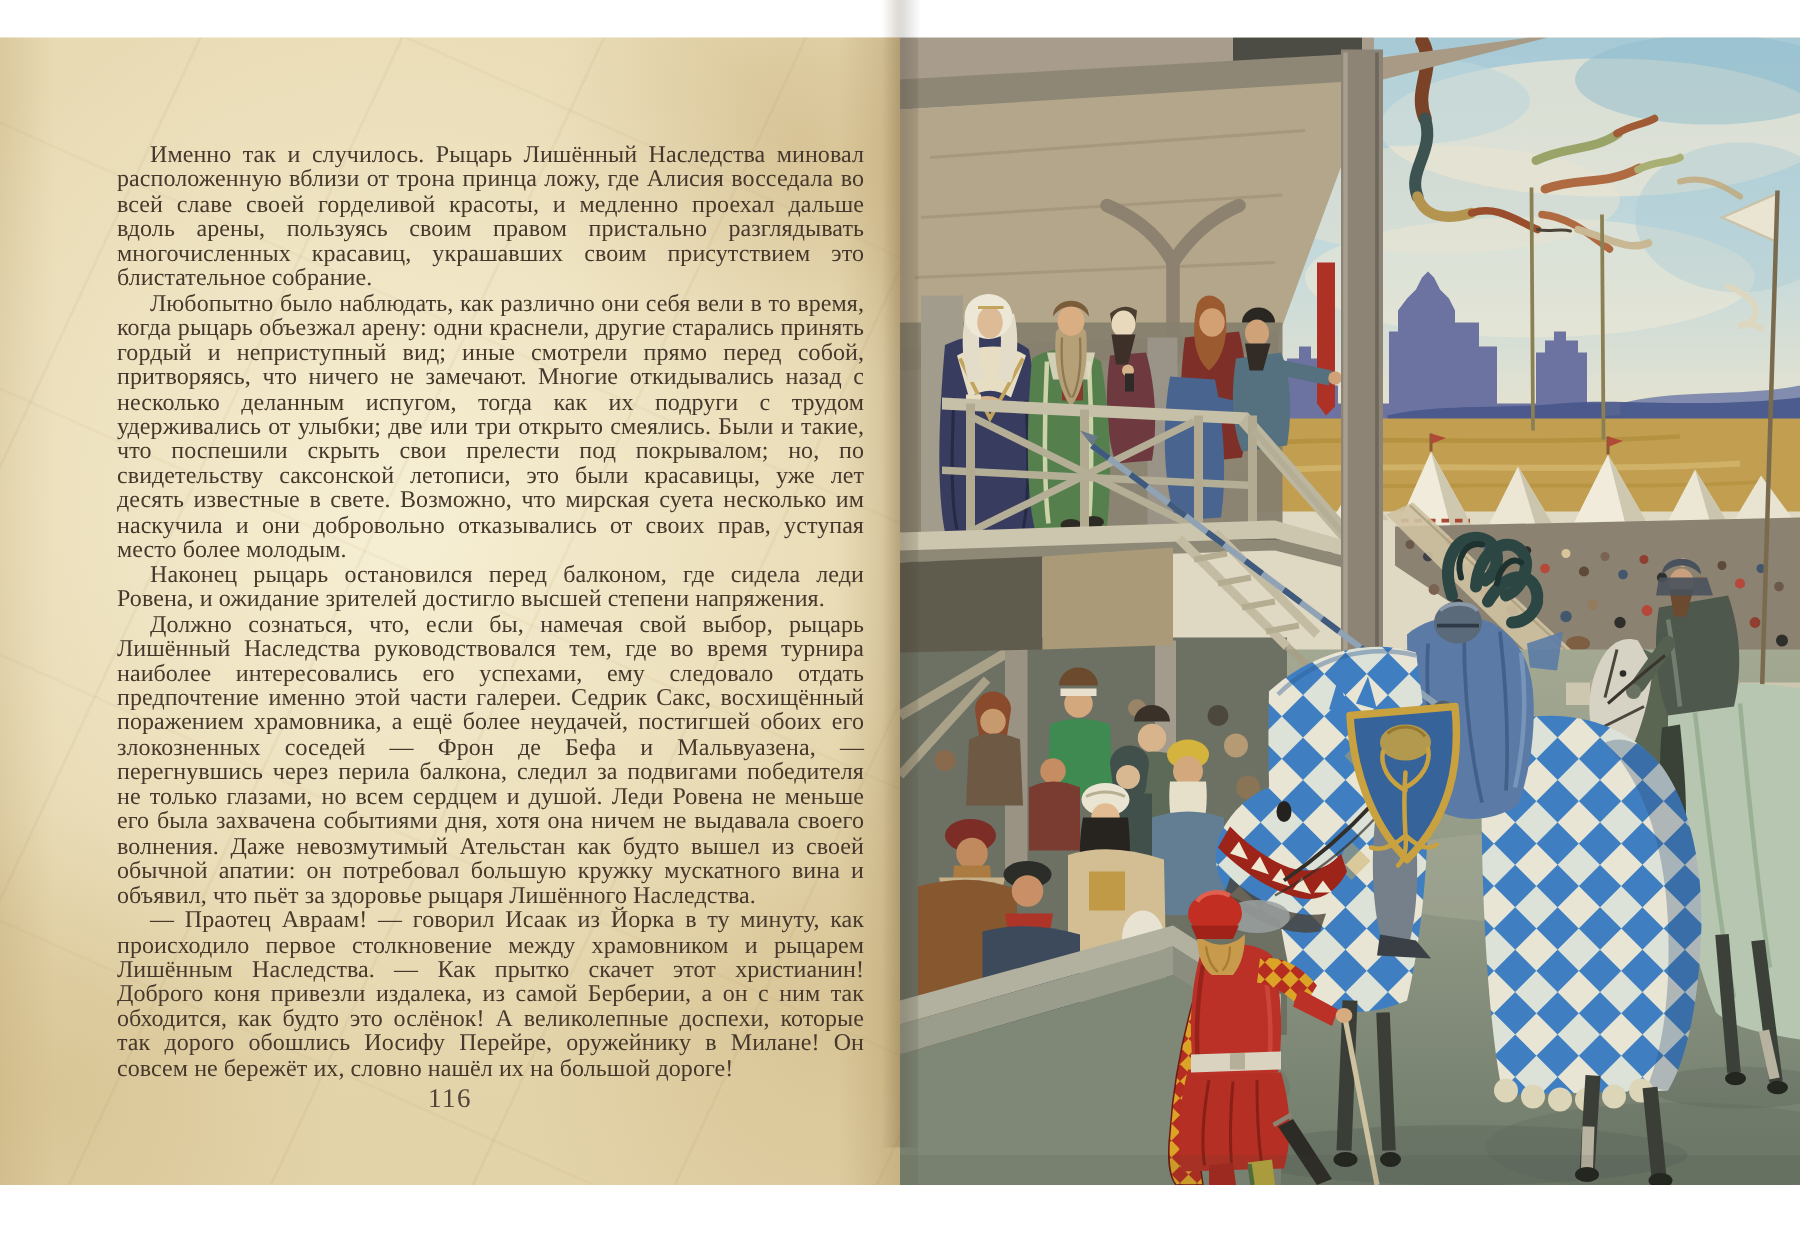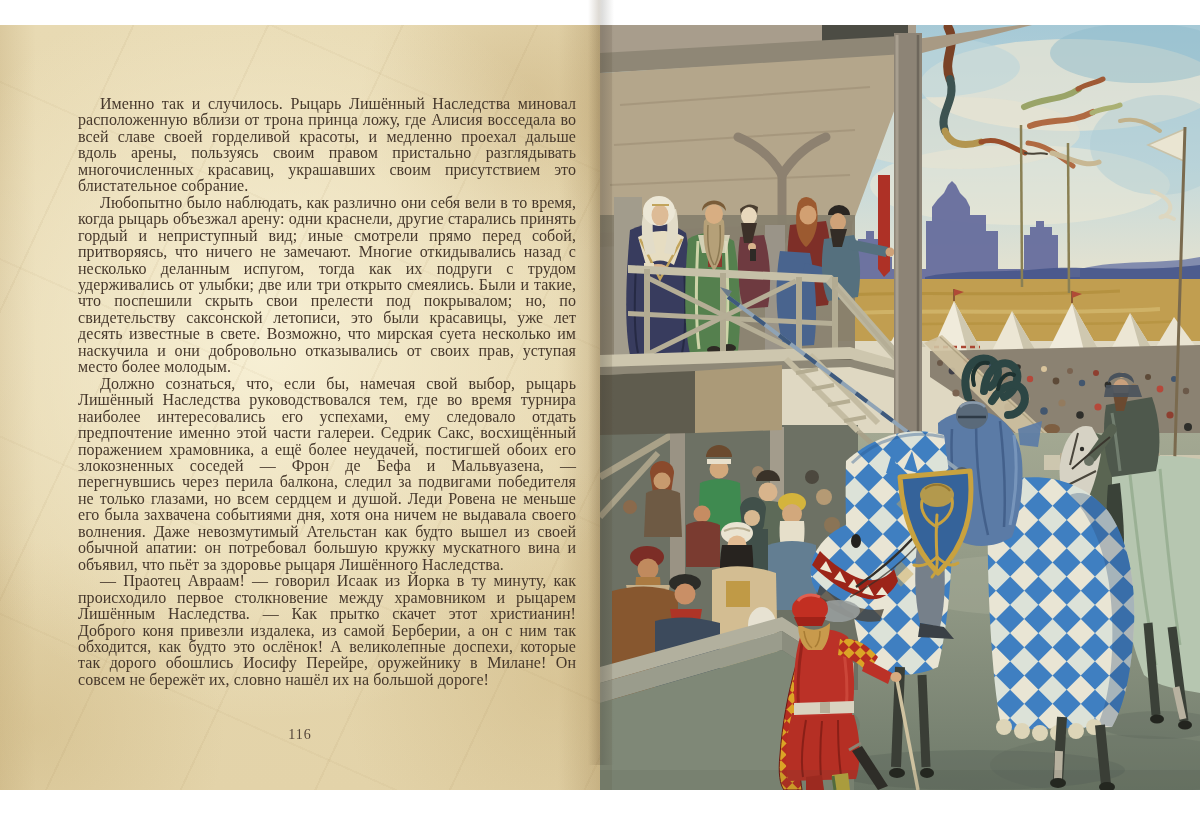--- a/index.html
+++ b/index.html
@@ -24,38 +24,39 @@
                repeating-linear-gradient(24deg, transparent 0 160px, rgba(150,120,70,.05) 160px 162px);
   }
   .text-block{
     position:absolute;left:78px;top:71px;width:498px;
     font-size:16px;line-height:16.45px;color:#46382c;text-align:justify;
     letter-spacing:.05px;
   }
   .text-block p{margin:0;text-indent:22px;}
   .page-number{
     position:absolute;left:0;right:0;bottom:47px;text-align:center;
-    font-size:14px;color:#53453a;letter-spacing:1px;
+    font-size:18px;color:#53453a;letter-spacing:1px;
   }
   .page-right{position:relative;width:600px;height:765px;background:#dfd8c2;}
   .page-right svg{display:block;}
   .gutter{
     position:absolute;left:588px;top:0;width:26px;height:765px;pointer-events:none;
     background:linear-gradient(to right, rgba(90,70,40,0), rgba(90,70,40,.20) 42%, rgba(45,45,40,.16) 55%, rgba(45,45,40,0));
   }
 </style>
 </head>
 <body>
 
 <div class="spread">
 
   <div class="page-left">
     <div class="text-block">
       <p>Именно так и случилось. Рыцарь Лишённый Наследства миновал расположенную вблизи от трона принца ложу, где Алисия восседала во всей славе своей горделивой красоты, и медленно проехал дальше вдоль арены, пользуясь своим правом пристально разглядывать многочисленных красавиц, украшавших своим присутствием это блистательное собрание.</p>
       <p>Любопытно было наблюдать, как различно они себя вели в то время, когда рыцарь объезжал арену: одни краснели, другие старались принять гордый и неприступный вид; иные смотрели прямо перед собой, притворяясь, что ничего не замечают. Многие откидывались назад с несколько деланным испугом, тогда как их подруги с трудом удерживались от улыбки; две или три открыто смеялись. Были и такие, что поспешили скрыть свои прелести под покрывалом; но, по свидетельству саксонской летописи, это были красавицы, уже лет десять известные в свете. Возможно, что мирская суета несколько им наскучила и они добровольно отказывались от своих прав, уступая место более молодым.</p>
+      <p>Наконец рыцарь остановился перед балконом, где сидела леди Ровена, и ожидание зрителей достигло высшей степени напряжения.</p>
       <p>Должно сознаться, что, если бы, намечая свой выбор, рыцарь Лишённый Наследства руководствовался тем, где во время турнира наиболее интересовались его успехами, ему следовало отдать предпочтение именно этой части галереи. Седрик Сакс, восхищённый поражением храмовника, а ещё более неудачей, постигшей обоих его злокозненных соседей — Фрон де Бефа и Мальвуазена, — перегнувшись через перила балкона, следил за подвигами победителя не только глазами, но всем сердцем и душой. Леди Ровена не меньше его была захвачена событиями дня, хотя она ничем не выдавала своего волнения. Даже невозмутимый Ательстан как будто вышел из своей обычной апатии: он потребовал большую кружку мускатного вина и объявил, что пьёт за здоровье рыцаря Лишённого Наследства.</p>
       <p>— Праотец Авраам! — говорил Исаак из Йорка в ту минуту, как происходило первое столкновение между храмовником и рыцарем Лишённым Наследства. — Как прытко скачет этот христианин! Доброго коня привезли издалека, из самой Берберии, а он с ним так обходится, как будто это ослёнок! А великолепные доспехи, которые так дорого обошлись Иосифу Перейре, оружейнику в Милане! Он совсем не бережёт их, словно нашёл их на большой дороге!</p>
     </div>
     <div class="page-number">116</div>
   </div>
 
   <div class="page-right">
   <svg viewBox="0 0 600 765" width="600" height="765" xmlns="http://www.w3.org/2000/svg">
     <title>Акварельная иллюстрация: рыцарь Лишённый Наследства верхом на коне в бело-голубой клетчатой попоне, со щитом с золотым дубом, остановился перед деревянной галереей со зрителями; рядом герольд в красно-жёлтом наряде; вдали шатры, флаги, толпа и замок</title>
     <defs>

